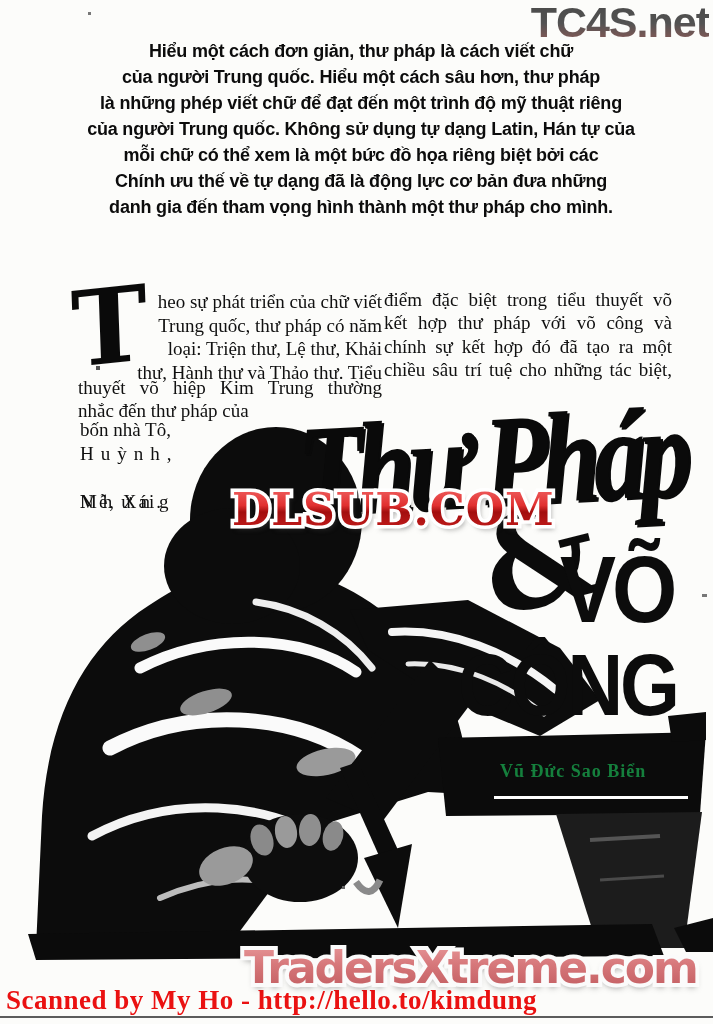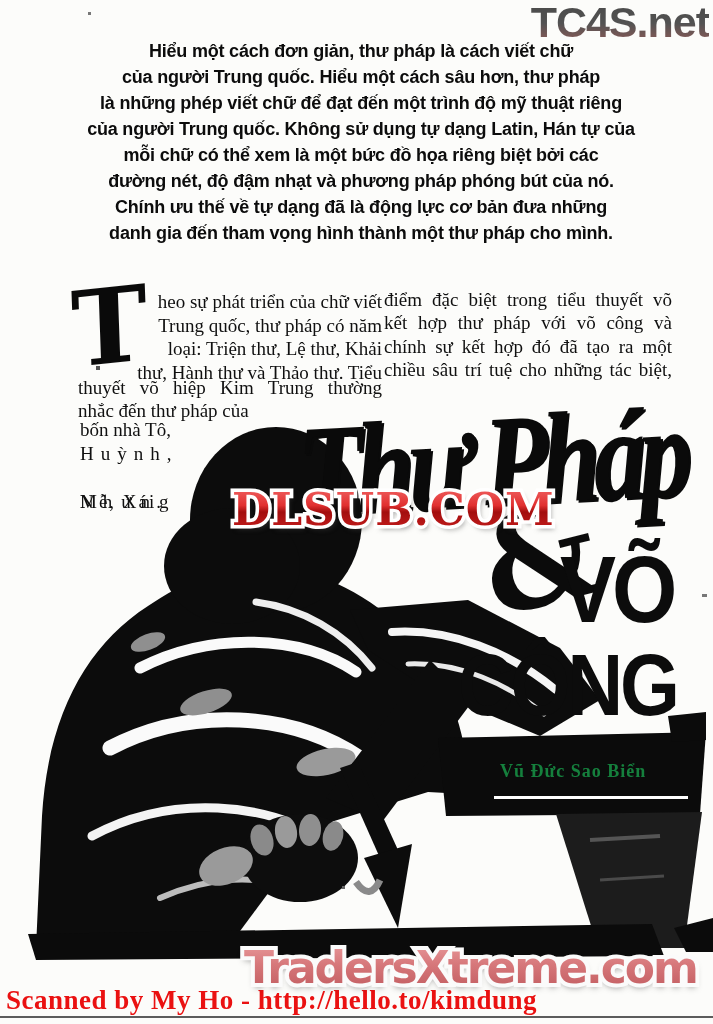--- a/index.html
+++ b/index.html
@@ -164,21 +164,20 @@
   </svg>
 
   <div class="tc4s">TC4S.net</div>
 
   <div class="intro">
     <div class="line">Hiểu một cách đơn giản, thư pháp là cách viết chữ</div>
     <div class="line">của người Trung quốc. Hiểu một cách sâu hơn, thư pháp</div>
     <div class="line">là những phép viết chữ để đạt đến một trình độ mỹ thuật riêng</div>
     <div class="line">của người Trung quốc. Không sử dụng tự dạng Latin, Hán tự của</div>
     <div class="line">mỗi chữ có thể xem là một bức đồ họa riêng biệt bởi các</div>
-    <div class="line">đường nét, độ đậm nhạt và phương pháp phóng bút của nó.</div>
     <div class="line">Chính ưu thế về tự dạng đã là động lực cơ bản đưa những</div>
     <div class="line">danh gia đến tham vọng hình thành một thư pháp cho mình.</div>
   </div>
 
   <div class="dropcap">T</div>
   <div class="colL-top">
     <div>heo sự phát triển của chữ viết</div>
     <div>Trung quốc, thư pháp có năm</div>
     <div>loại: Triện thư, Lệ thư, Khải</div>
     <div>thư, Hành thư và Thảo thư. Tiểu</div>

